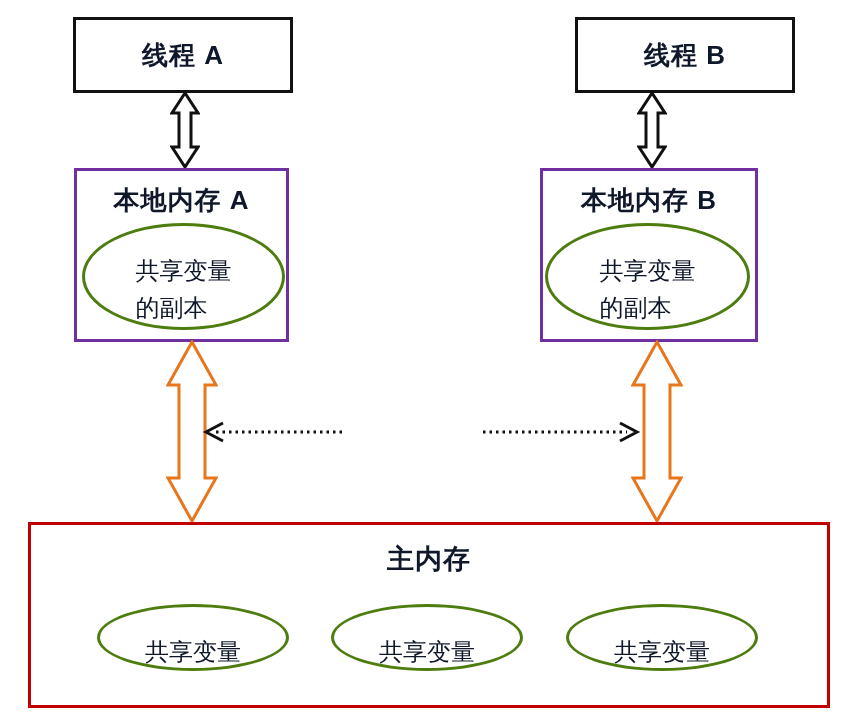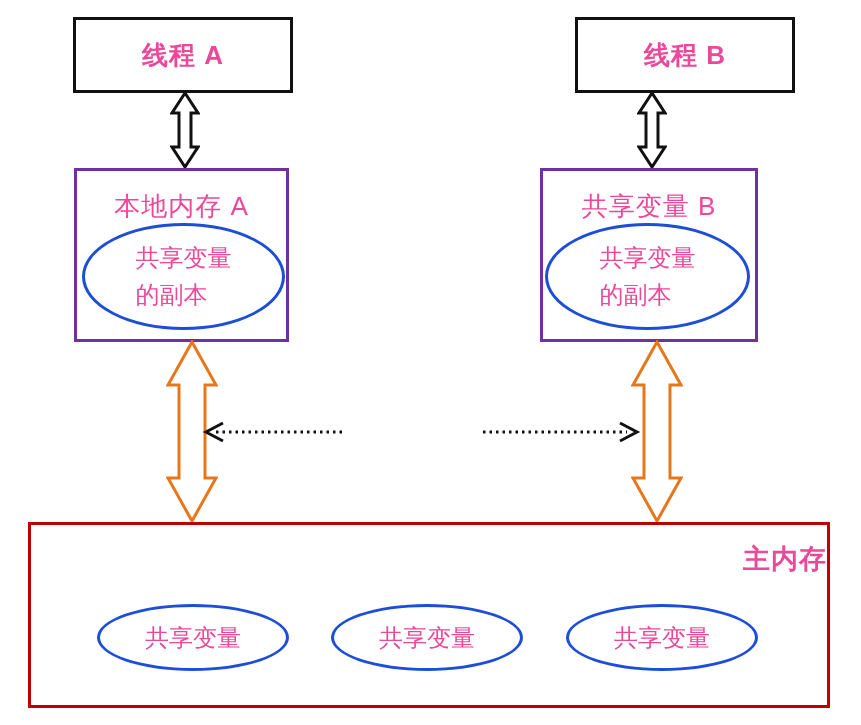--- a/index.html
+++ b/index.html
@@ -1,29 +1,29 @@
 <!DOCTYPE html>
 <html><head>
 <meta charset="utf-8">
 <style>
   html,body{margin:0;padding:0;background:#ffffff;}
   #canvas{
     position:relative;width:861px;height:725px;background:#ffffff;overflow:hidden;
-    font-family:"Liberation Sans","DejaVu Sans",sans-serif;color:#ec4899;
+    font-family:"Liberation Sans","DejaVu Sans",sans-serif;color:#0f172a;
   }
   .abs{position:absolute;box-sizing:border-box;}
   .node-box{border:3px solid #111111;display:flex;align-items:center;justify-content:center;background:#fff;}
   .thread-label{font-size:26px;font-weight:700;letter-spacing:1px;}
   .local-box{border:3px solid #7030A0;background:#fff;}
-  .local-title{text-align:center;font-size:26px;font-weight:400;margin-top:18px;letter-spacing:1px;}
-  .ellipse{border:3px solid #1d4ed8;border-radius:50%;display:flex;align-items:center;justify-content:center;background:#fff;}
+  .local-title{text-align:center;font-size:26px;font-weight:700;margin-top:12px;letter-spacing:1px;}
+  .ellipse{border:3px solid #4d7c0f;border-radius:50%;display:flex;align-items:flex-end;justify-content:center;background:#fff;}
   .ellipse-text{font-family:"Liberation Serif","DejaVu Serif",serif;font-size:24px;}
   .copy-text{text-align:left;line-height:37px;font-family:"Liberation Serif","DejaVu Serif",serif;font-size:24px;}
   .main-box{border:3px solid #C00000;background:#fff;}
-  .main-title{text-align:right;font-size:27px;font-weight:700;margin-top:16px;letter-spacing:1px;}
+  .main-title{text-align:center;font-size:27px;font-weight:700;margin-top:16px;letter-spacing:1px;}
   .jmm{font-size:26px;text-align:center;line-height:34px;white-space:nowrap;}
   svg{display:block;}
 </style>
 </head>
 <body>
 
 <div id="canvas">
 
   <div class="abs node-box" style="left:73px;top:17px;width:220px;height:76px;">
     <span class="thread-label">线程 A</span>
@@ -45,21 +45,21 @@
     <div class="local-title">本地内存 A</div>
   </div>
   <div class="abs ellipse" style="left:82px;top:223px;width:203px;height:107px;">
     <div class="copy-text">
       <div>共享变量</div>
       <div>的副本</div>
     </div>
   </div>
 
   <div class="abs local-box" style="left:540px;top:168px;width:218px;height:174px;">
-    <div class="local-title">共享变量 B</div>
+    <div class="local-title">本地内存 B</div>
   </div>
   <div class="abs ellipse" style="left:545px;top:223px;width:205px;height:107px;">
     <div class="copy-text">
       <div>共享变量</div>
       <div>的副本</div>
     </div>
   </div>
 
   <svg class="abs" style="left:166px;top:340px;" width="52" height="183" viewBox="0 0 52 183">
     <path d="M26,2 L2,45 L13,45 L13,138 L2,138 L26,181 L50,138 L39,138 L39,45 L50,45 Z" fill="#ffffff" stroke-width="3" stroke-linejoin="miter" stroke="#E8761B"></path>

